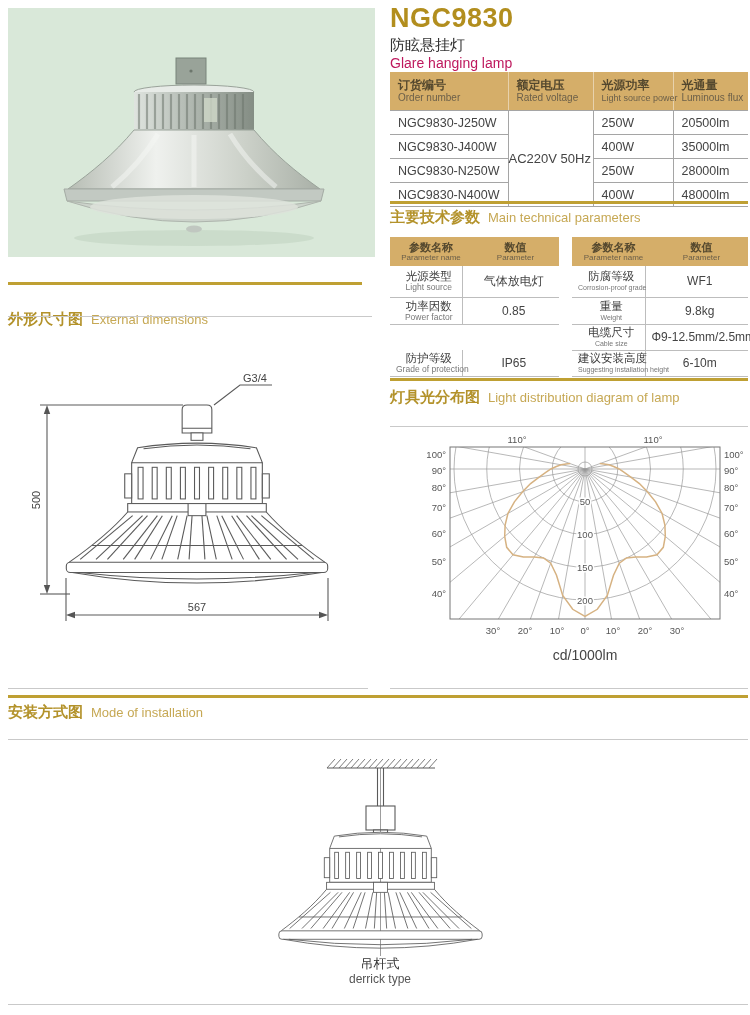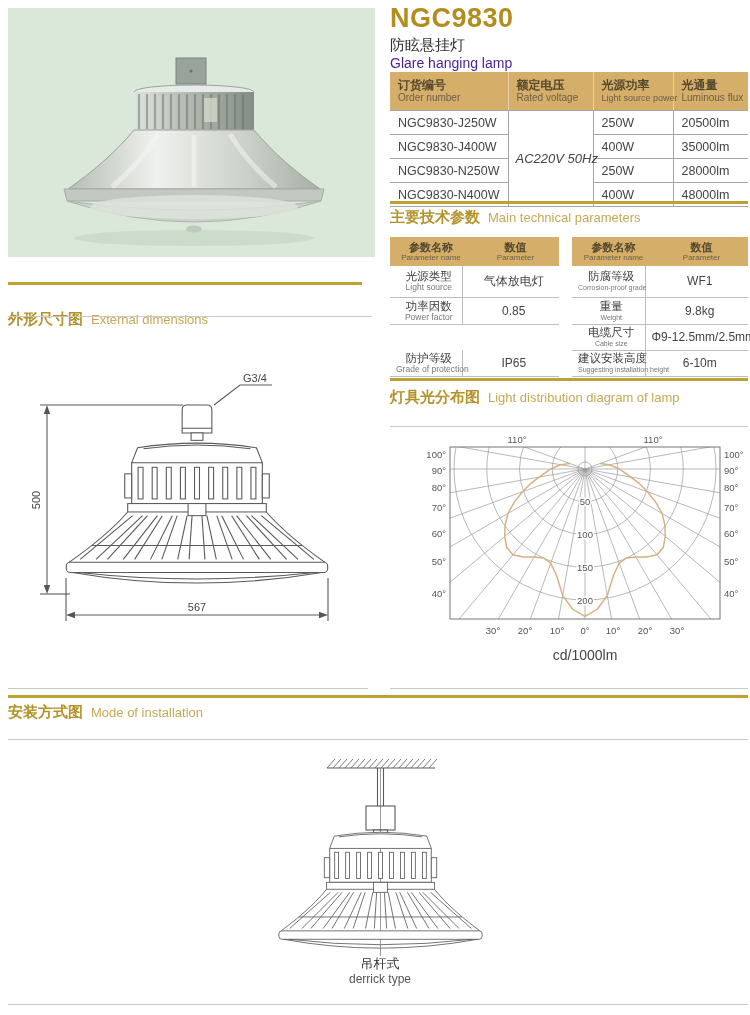--- a/index.html
+++ b/index.html
@@ -6,33 +6,33 @@
   body{width:750px;height:1015px;position:relative;font-family:"Liberation Sans",sans-serif;color:var(--text-dark,#3d3d3d);overflow:hidden;}
   .abs{position:absolute;}
 
   
   .photo{left:8px;top:8px;width:367px;height:249px;}
 
   
   .titleblock{left:390px;top:2px;width:357px;}
   .model{font-size:27px;font-weight:bold;color:var(--gold-title,#b28e1e);letter-spacing:.5px;line-height:32px;}
   .name-cn{font-size:15px;color:#333;line-height:19px;margin-top:1px;}
-  .name-en{font-size:14px;color:#4c1d95;line-height:18px;}
+  .name-en{font-size:14px;color:#be185d;line-height:18px;}
 
   
   table{border-collapse:collapse;table-layout:fixed;}
   .order-table{left:390px;top:72px;width:358px;}
   .order-table th{background:var(--thead-bg,#d5ae69);height:34px;text-align:left;padding:2px 0 2px 8px;vertical-align:middle;border-left:1px solid rgba(255,255,255,.45);border-bottom:1px solid var(--border-gray,#a5a5a5);}
   .order-table th:first-child{border-left:none;margin-left:32px;}
   .h-cn{font-size:12px;font-weight:bold;color:var(--thead-text,#54482e);line-height:14px;}
   .h-en{font-size:10px;font-weight:normal;color:#6b5f49;line-height:12px;white-space:nowrap;}
   .h-en.small{font-size:9px;}
   .order-table td{height:23px;font-size:12.5px;color:#444;padding:0 0 0 8px;border-bottom:1px solid var(--border-gray,#a5a5a5);border-left:1px solid var(--border-gray,#a5a5a5);white-space:nowrap;}
   .order-table td:first-child{border-left:none;}
-  .order-table td.voltage{padding:7px;font-size:13px;font-style:italic;}
+  .order-table td.voltage{padding:0;font-size:13px;}
 
   
   .rule-gold{height:3px;background:var(--rule-gold,#bfa033);}
   .sec-head{white-space:nowrap;}
   .sec-cn{font-size:15px;font-weight:bold;color:var(--gold-cn,#b3922a);}
   .sec-en{font-size:13px;color:var(--gold-en,#c3a855);margin-left:8px;}
   .thin-line{height:1px;background:var(--line-gray,#c9c9c9);}
 
   
   .pt{top:237px;}

